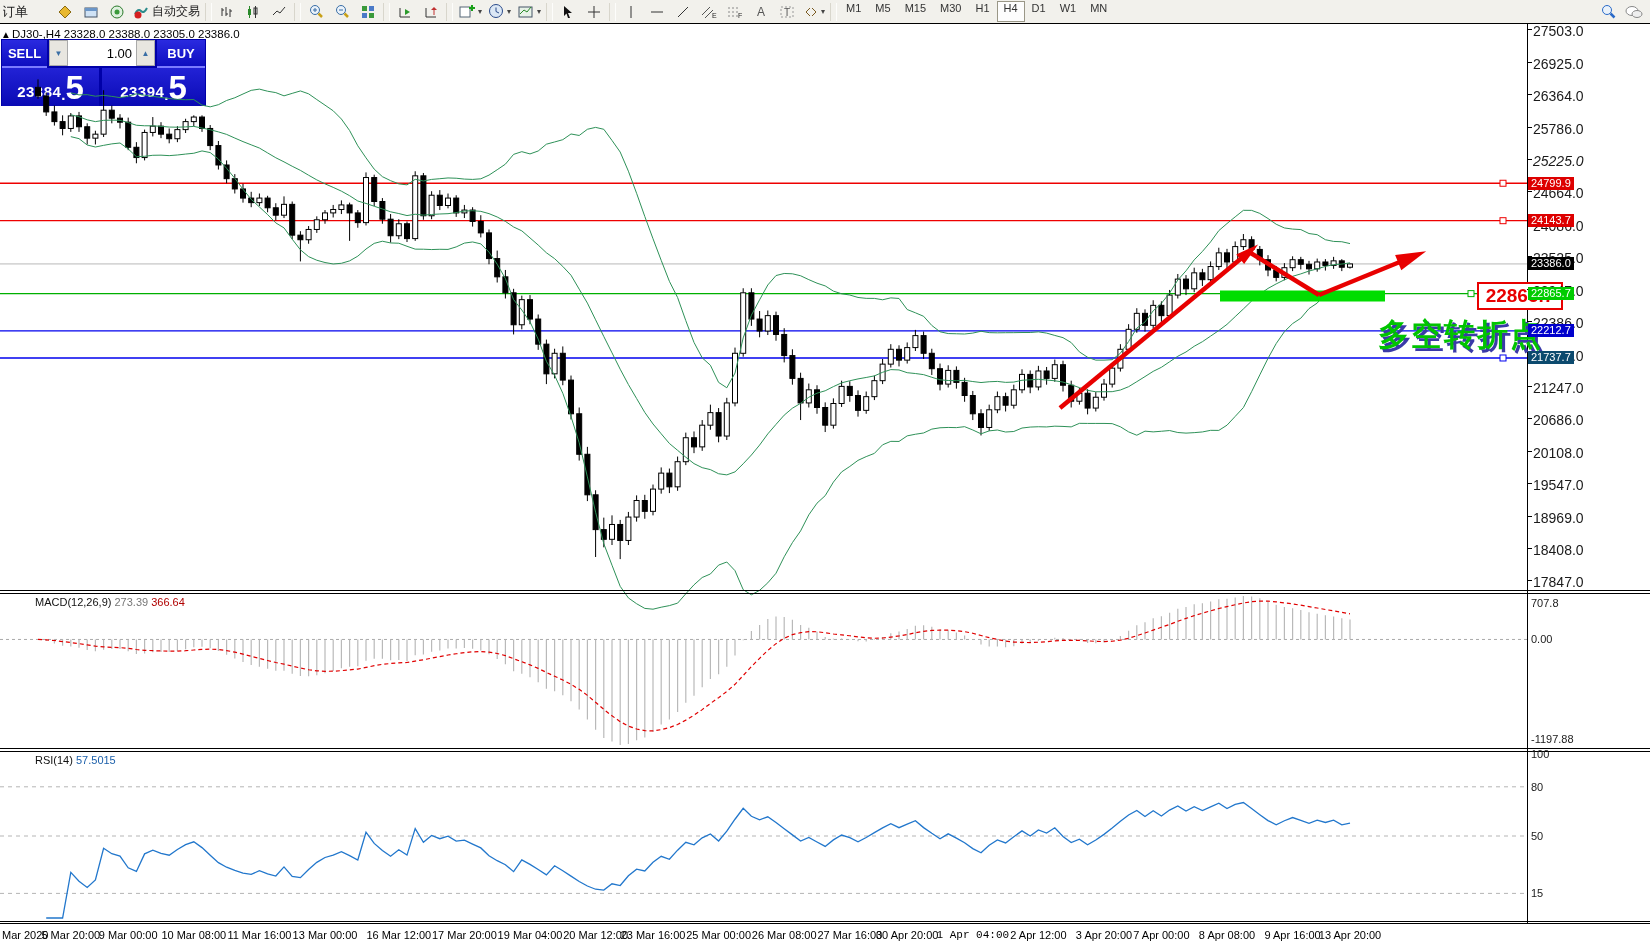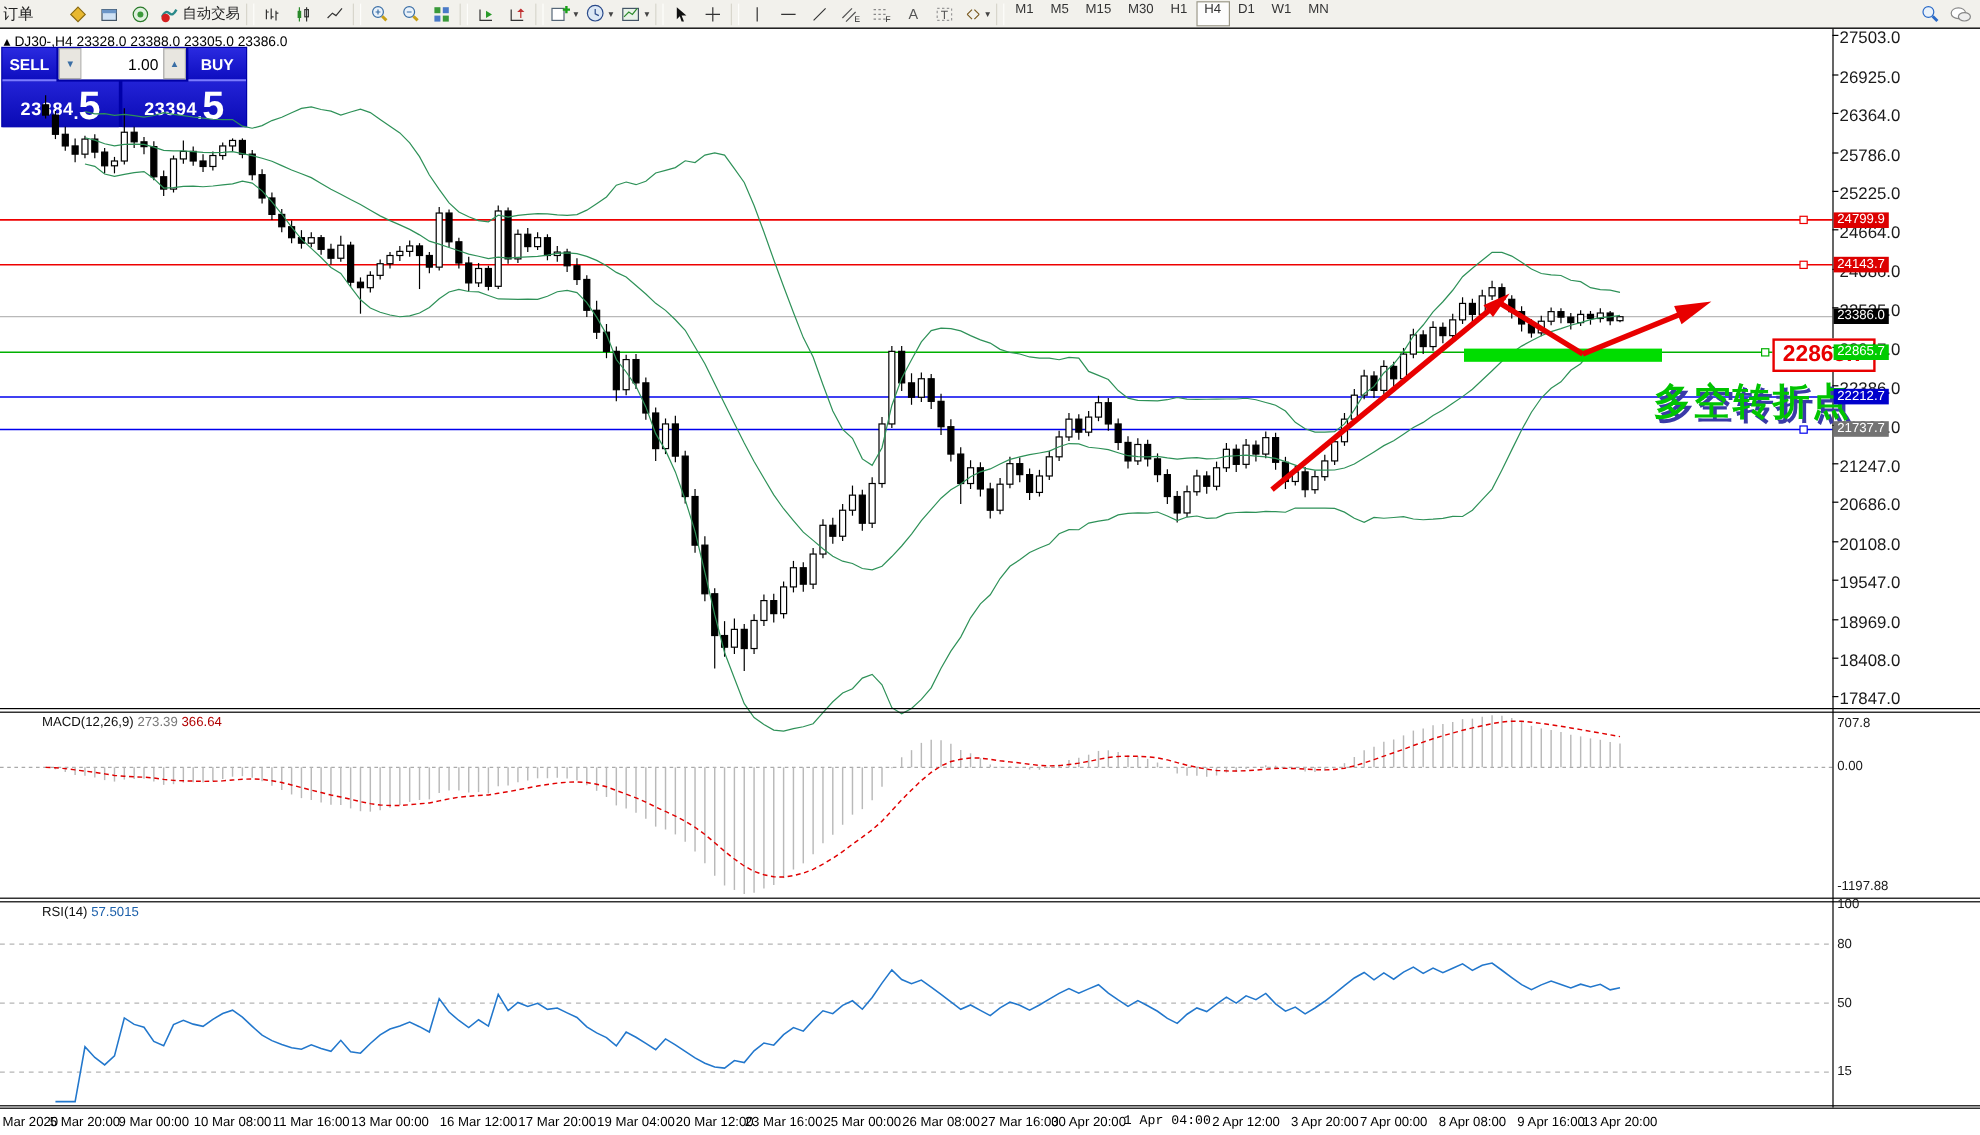--- a/index.html
+++ b/index.html
@@ -810,21 +810,21 @@
   <div id="axis-labels">
       <div class="axis-tick-mark" style="top: 29px;"></div>
       <div class="axis-tick-label" style="top: 23px;">27503.0</div>
       <div class="axis-tick-mark" style="top: 61.9824px;"></div>
       <div class="axis-tick-label" style="top: 55.9824px;">26925.0</div>
       <div class="axis-tick-mark" style="top: 93.9947px;"></div>
       <div class="axis-tick-label" style="top: 87.9947px;">26364.0</div>
       <div class="axis-tick-mark" style="top: 126.977px;"></div>
       <div class="axis-tick-label" style="top: 120.977px;">25786.0</div>
       <div class="axis-tick-mark" style="top: 158.989px;"></div>
-      <div class="axis-tick-label" style="top: 152.989px;">25225.0</div>
+      <div class="axis-tick-label" style="top: 152.989px; font-style: italic;">25225.0</div>
       <div class="axis-tick-mark" style="top: 191.002px;"></div>
       <div class="axis-tick-label" style="top: 185.002px;">24664.0</div>
       <div class="axis-tick-mark" style="top: 223.984px;"></div>
       <div class="axis-tick-label" style="top: 217.984px;">24086.0</div>
       <div class="axis-tick-mark" style="top: 255.996px;"></div>
       <div class="axis-tick-label" style="top: 249.996px;">23525.0</div>
       <div class="axis-tick-mark" style="top: 288.979px;"></div>
       <div class="axis-tick-label" style="top: 282.979px;">22947.0</div>
       <div class="axis-tick-mark" style="top: 320.991px;"></div>
       <div class="axis-tick-label" style="top: 314.991px;">22386.0</div>
@@ -842,21 +842,21 @@
       <div class="axis-tick-label" style="top: 509.975px;">18969.0</div>
       <div class="axis-tick-mark" style="top: 547.988px;"></div>
       <div class="axis-tick-label" style="top: 541.988px;">18408.0</div>
       <div class="axis-tick-mark" style="top: 580px;"></div>
       <div class="axis-tick-label" style="top: 574px;">17847.0</div>
       <div class="price-tag" style="top: 176.747px; background: rgb(221, 0, 0); color: rgb(255, 255, 255);">24799.9</div>
       <div class="price-tag" style="top: 214.192px; background: rgb(221, 0, 0); color: rgb(255, 255, 255);">24143.7</div>
       <div class="price-tag" style="top: 257.428px; background: rgb(0, 0, 0); color: rgb(255, 255, 255);">23386.0</div>
       <div class="price-tag" style="top: 287.118px; background: rgb(0, 204, 0); color: rgb(255, 255, 255);">22865.7</div>
       <div class="price-tag" style="top: 324.38px; background: rgb(0, 0, 204); color: rgb(255, 255, 255);">22212.7</div>
-      <div class="price-tag" style="top: 351.485px; background: #737373; color: rgb(255, 255, 255); text-align: right;">21737.7</div>
+      <div class="price-tag" style="top: 351.485px; background: #0c4a6e; color: rgb(255, 255, 255); text-align: right;">21737.7</div>
       <div class="pane-val" style="top: 597px;">707.8</div>
       <div class="pane-val" style="top: 633.46px;">0.00</div>
       <div class="pane-val" style="top: 733px;">-1197.88</div>
       <div class="pane-val" style="top: 748px;">100</div>
       <div class="pane-val" style="top: 780.8px;">80</div>
       <div class="pane-val" style="top: 830px;">50</div>
       <div class="pane-val" style="top: 887.4px;">15</div>
     </div>
   <div id="time-labels">
       <div class="time-label" style="left: 2px;">Mar 2020</div>

